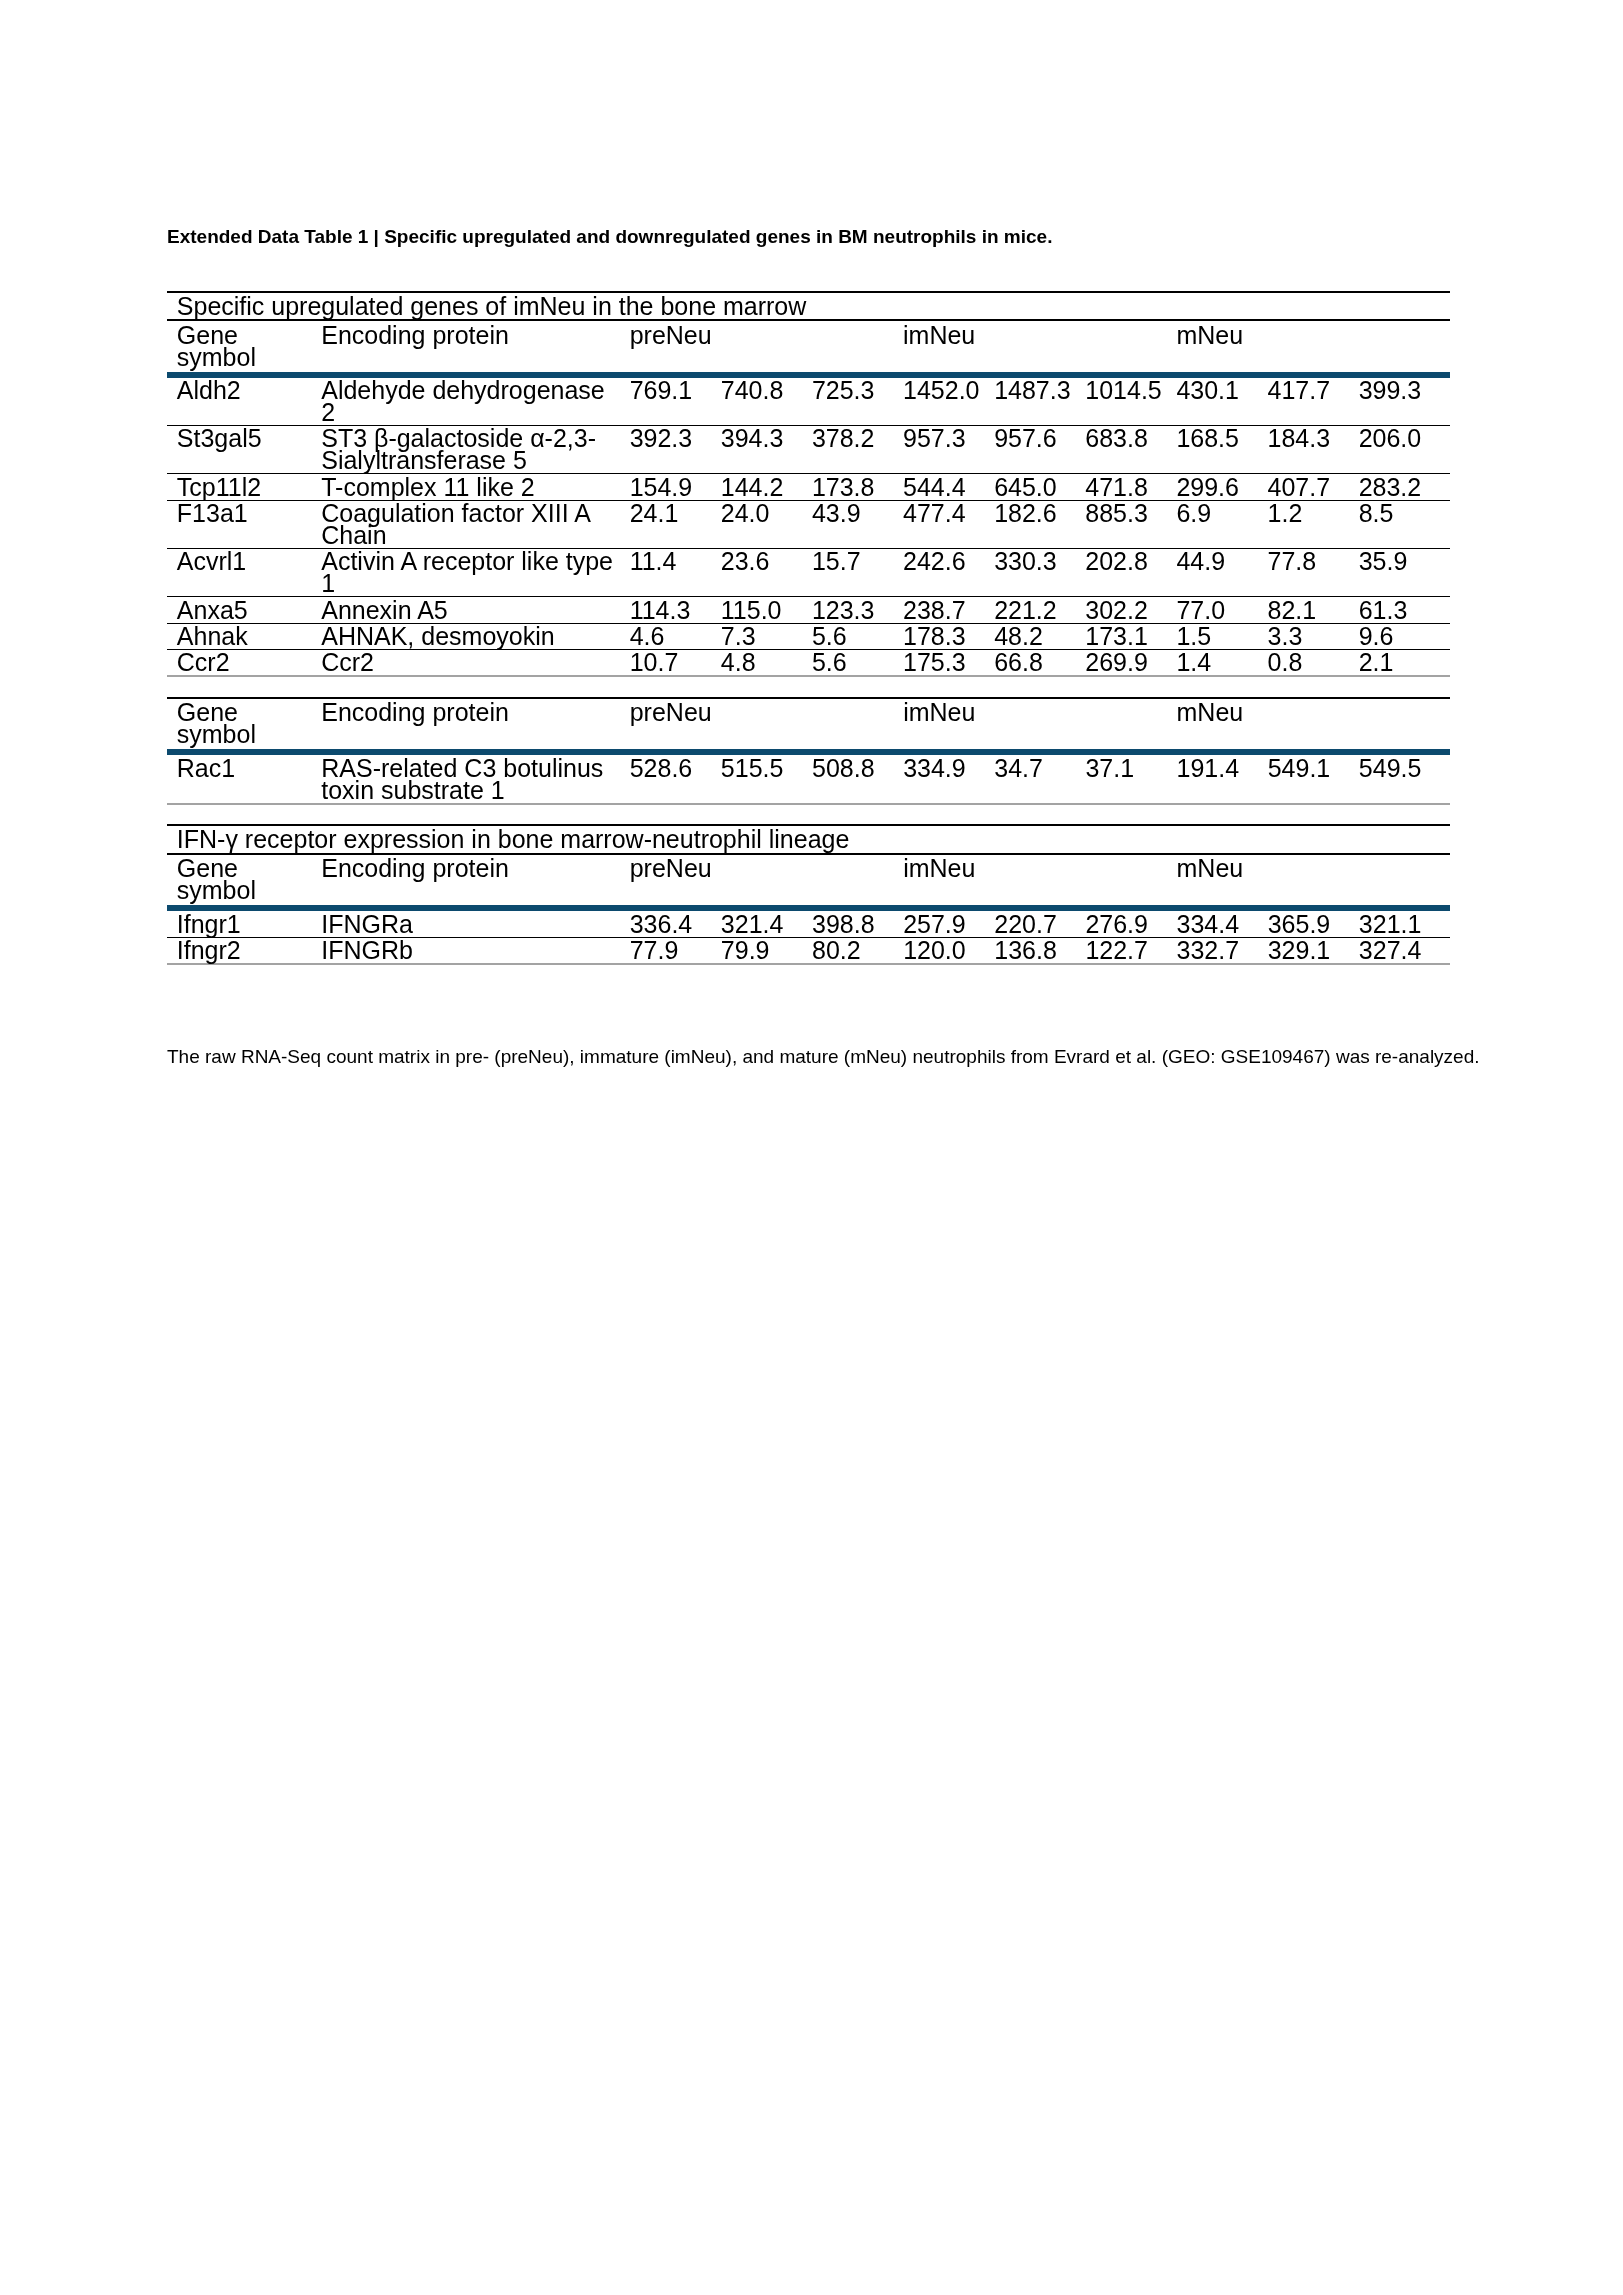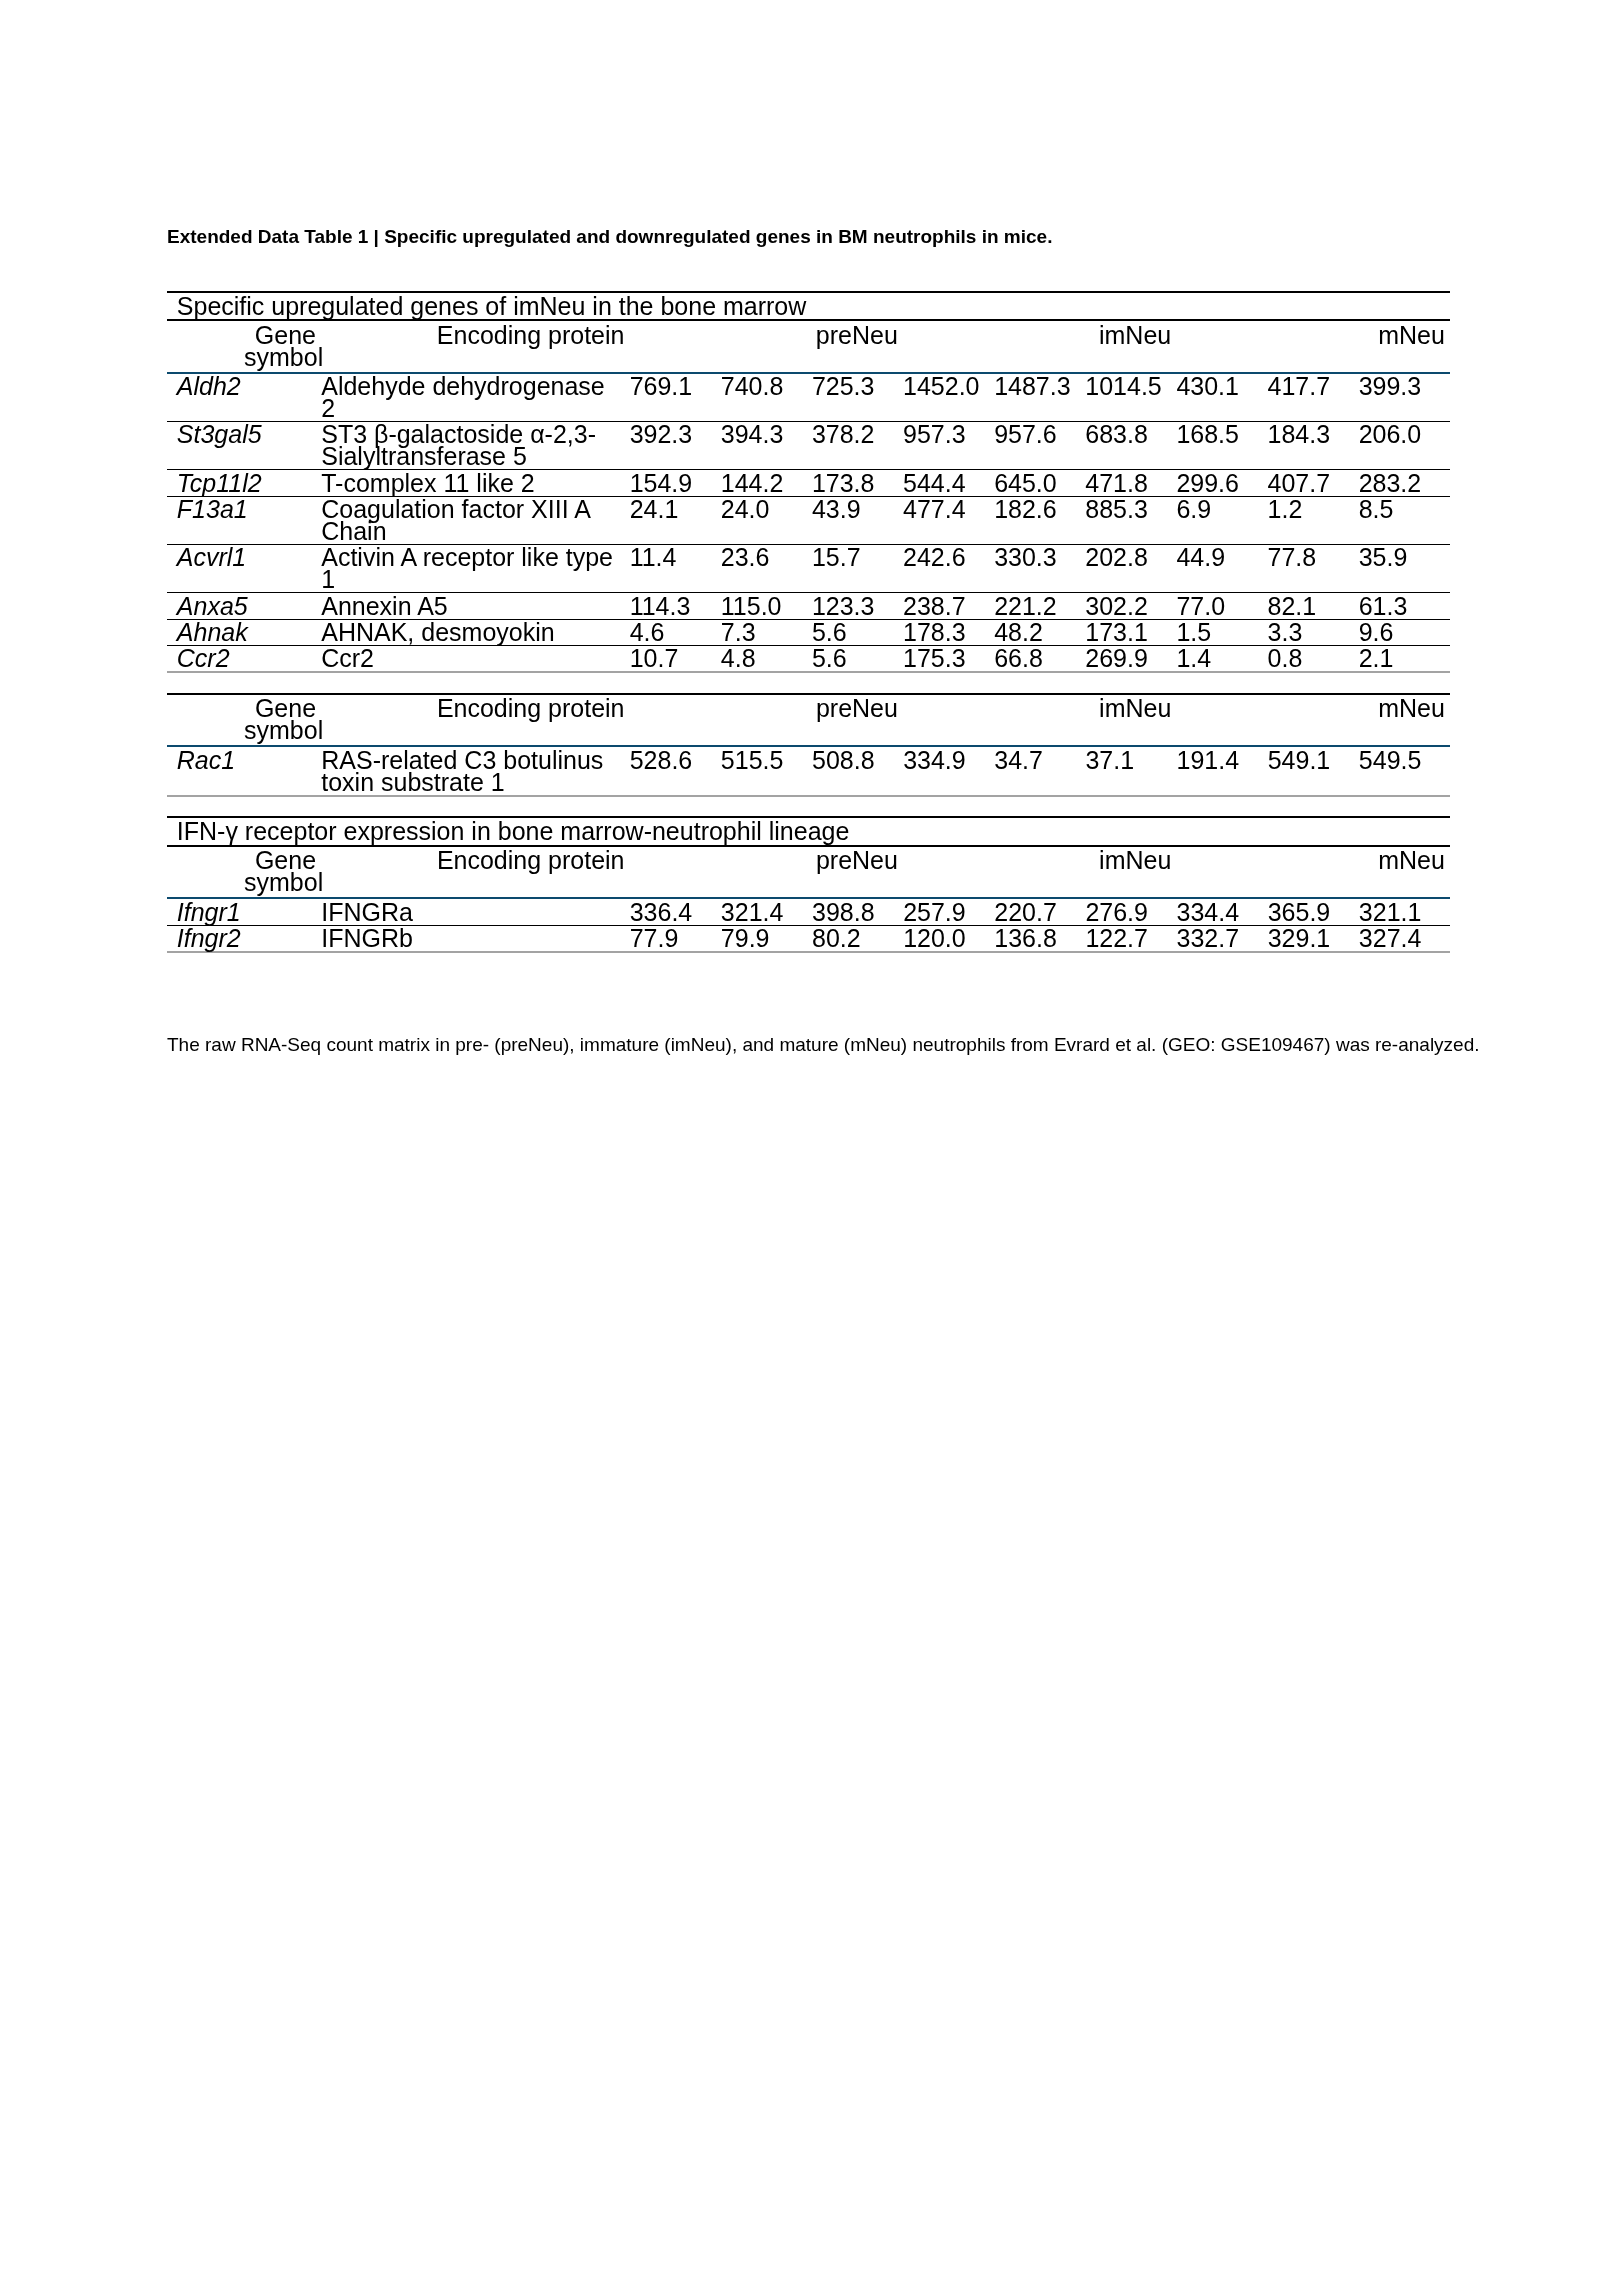--- a/index.html
+++ b/index.html
@@ -38,31 +38,29 @@
     text-align: left;
     font-weight: normal;
     vertical-align: top;
     padding: 1.3px 5.2px 2px 0;
   }
   tr.section-row th {
     border-bottom: 2px solid #000;
     padding: 2px 0 2.6px 9.8px;
   }
   tr.header-row th {
-    border-bottom: 2px solid #0c4a6e;
+    border-bottom: 6px solid #0c4a6e;
     padding-top: 2.6px;
     padding-bottom: 4px;
-    text-align: right;
   }
   tr.header-row th.gene-h { padding-left: 9.8px; }
   .wrap-narrow { display: inline-block; width: 72px; }
   tbody tr { border-bottom: 1.3px solid #000; }
   tbody tr:last-of-type { border-bottom: 2px solid #a3a3a3; }
   td.gene {
-    font-style: italic;
     padding-left: 9.8px;
   }
   .footnote {
     margin-top: 80px;
     font-size: 19px;
     line-height: 23.6px;
     white-space: nowrap;
   }
 </style>
 </head>

